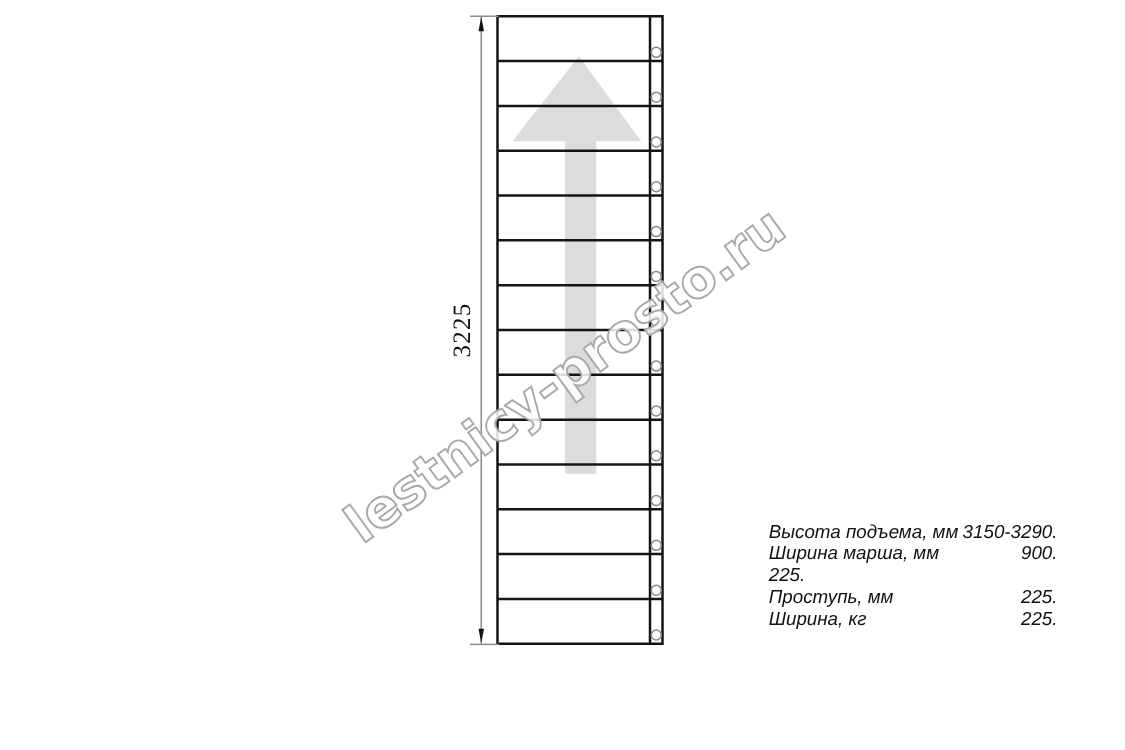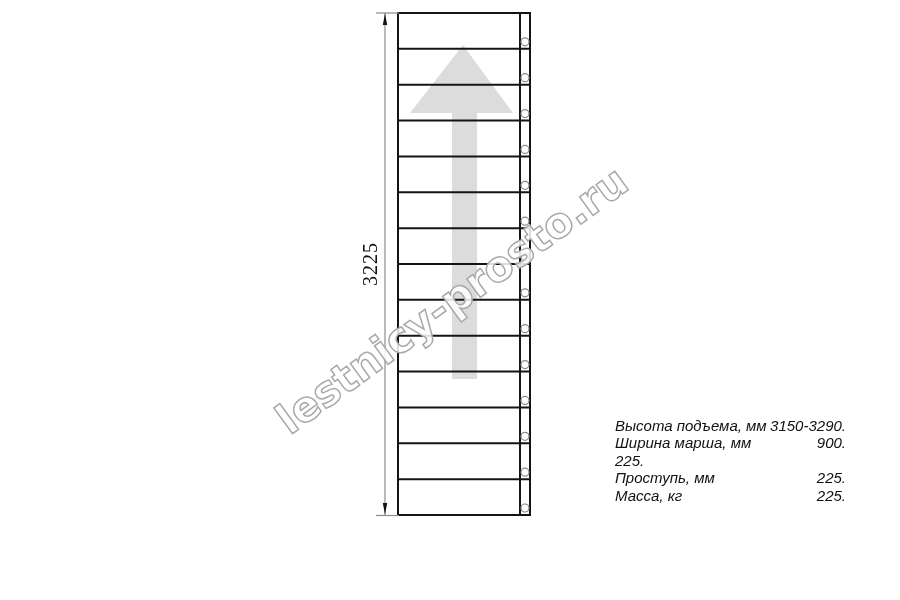--- a/index.html
+++ b/index.html
@@ -106,18 +106,18 @@
         <span class="spec-value">900.</span>
       </div>
       <div class="spec-row">
         <span class="spec-value">225.</span>
       </div>
       <div class="spec-row">
         <span class="spec-label">Проступь, мм</span>
         <span class="spec-value">225.</span>
       </div>
       <div class="spec-row">
-        <span class="spec-label">Масса, кг</span>
+        <span class="spec-label">Ширина, кг</span>
         <span class="spec-value">225.</span>
       </div>
     </div>
 
 </div>
 
 </body></html>

